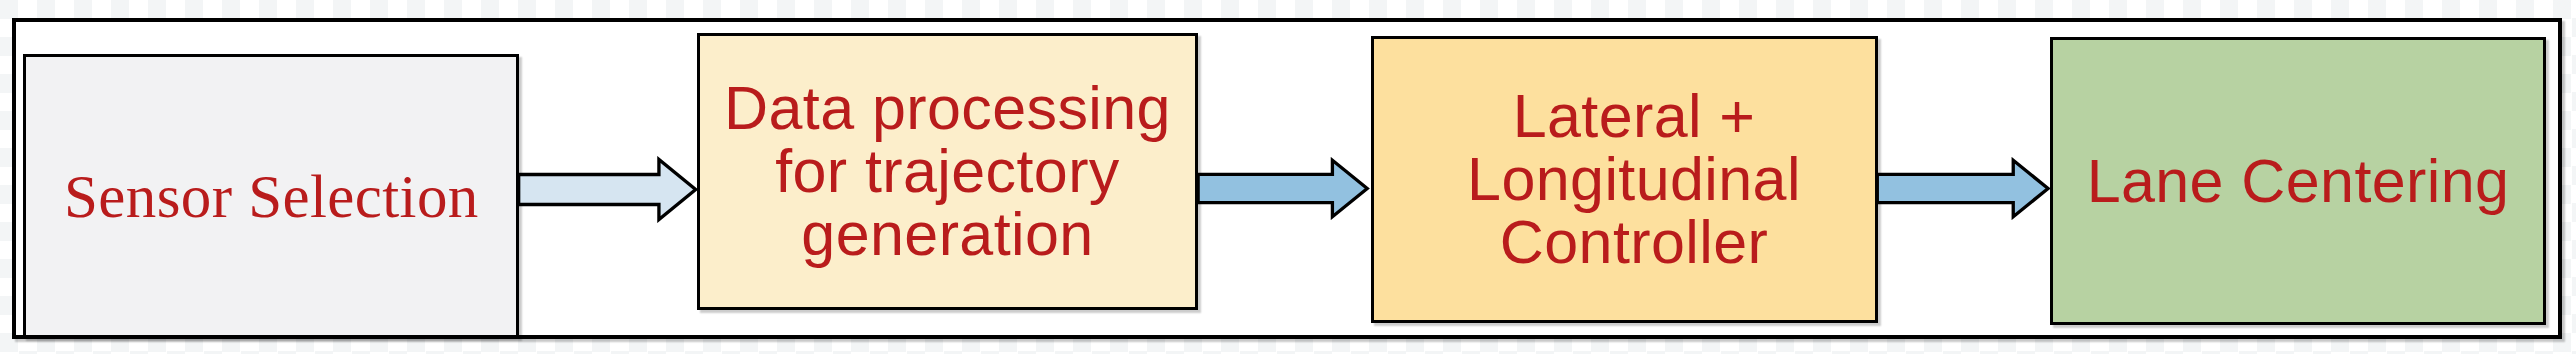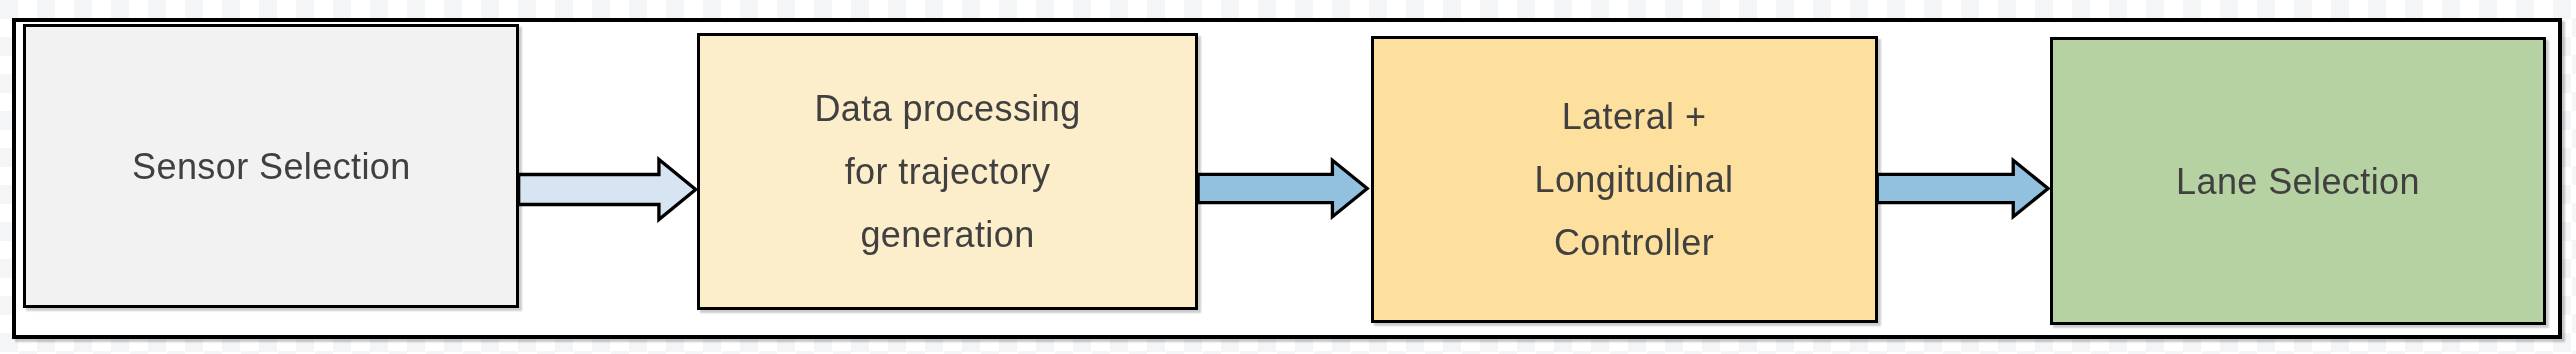--- a/index.html
+++ b/index.html
@@ -29,27 +29,27 @@
     position: absolute;
     box-sizing: border-box;
     border: 3.3px solid #000;
     display: flex;
     align-items: center;
     justify-content: center;
     text-align: center;
     box-shadow: 3.3px 3.3px 1.7px rgba(0,0,0,0.20);
   }
   .node-label {
-    font-size: 36px;
+    font-size: 61px;
     line-height: 63px;
-    color: #404040;
+    color: #b91c1c;
     white-space: pre-line;
     letter-spacing: 0.4px;
   }
-  #node-sensor   { left: 23.4px;   top: 24px; width: 496px; height: 284px; }
+  #node-sensor   { left: 23.4px;   top: 54px; width: 496px; height: 284px; font-family: Liberation Serif, serif; }
   #node-dataproc { left: 697px;  top: 33px; width: 501px; height: 277px; }
   #node-latlong  { left: 1371px; top: 36px; width: 507px; height: 287px; }
   #node-lane     { left: 2050px; top: 37px; width: 496px; height: 288px; }
   .arrow { position: absolute; }
   #arrow-1 { left: 517px;  top: 156px; }
   #arrow-2 { left: 1196px; top: 157px; }
   #arrow-3 { left: 1875px; top: 157px; }
 </style>
 </head>
 <body>
@@ -80,17 +80,17 @@
     <div class="node-label">Lateral +
 Longitudinal
 Controller</div>
   </div>
 
   <svg class="arrow" id="arrow-3" width="177" height="63" viewBox="0 0 212 76">
     <polygon points="2,21 166,21 166,4 208,38 166,72 166,55 2,55" stroke="#000" stroke-width="4" stroke-linejoin="miter" fill="#92C1E0"></polygon>
   </svg>
 
   <div class="node" id="node-lane" style="background-color: rgb(183, 210, 162);">
-    <div class="node-label">Lane Selection</div>
+    <div class="node-label">Lane Centering</div>
   </div>
 
 </div>
 
 
 </body></html>

